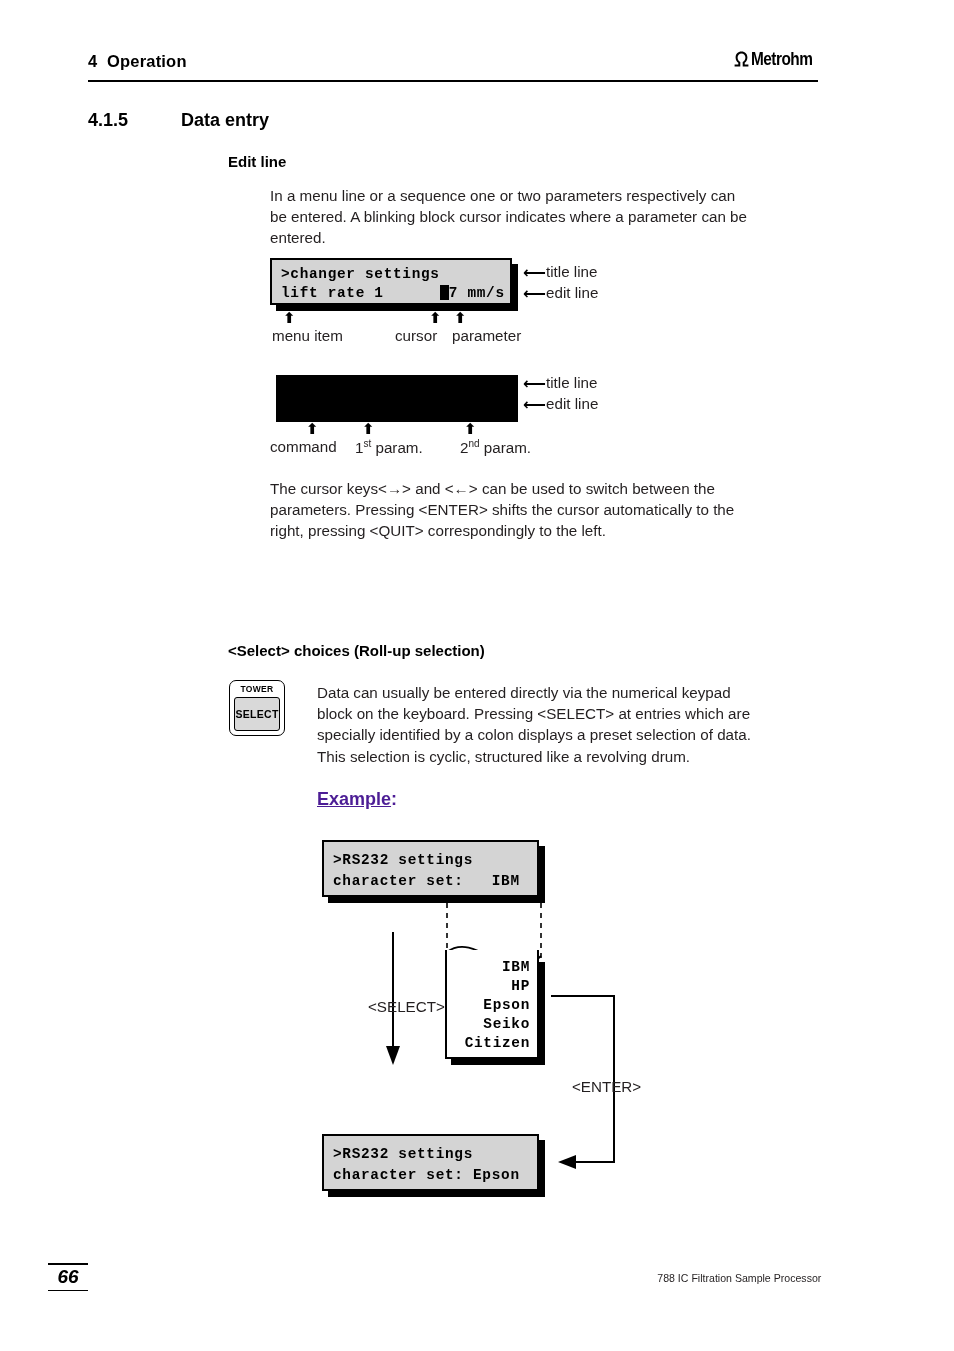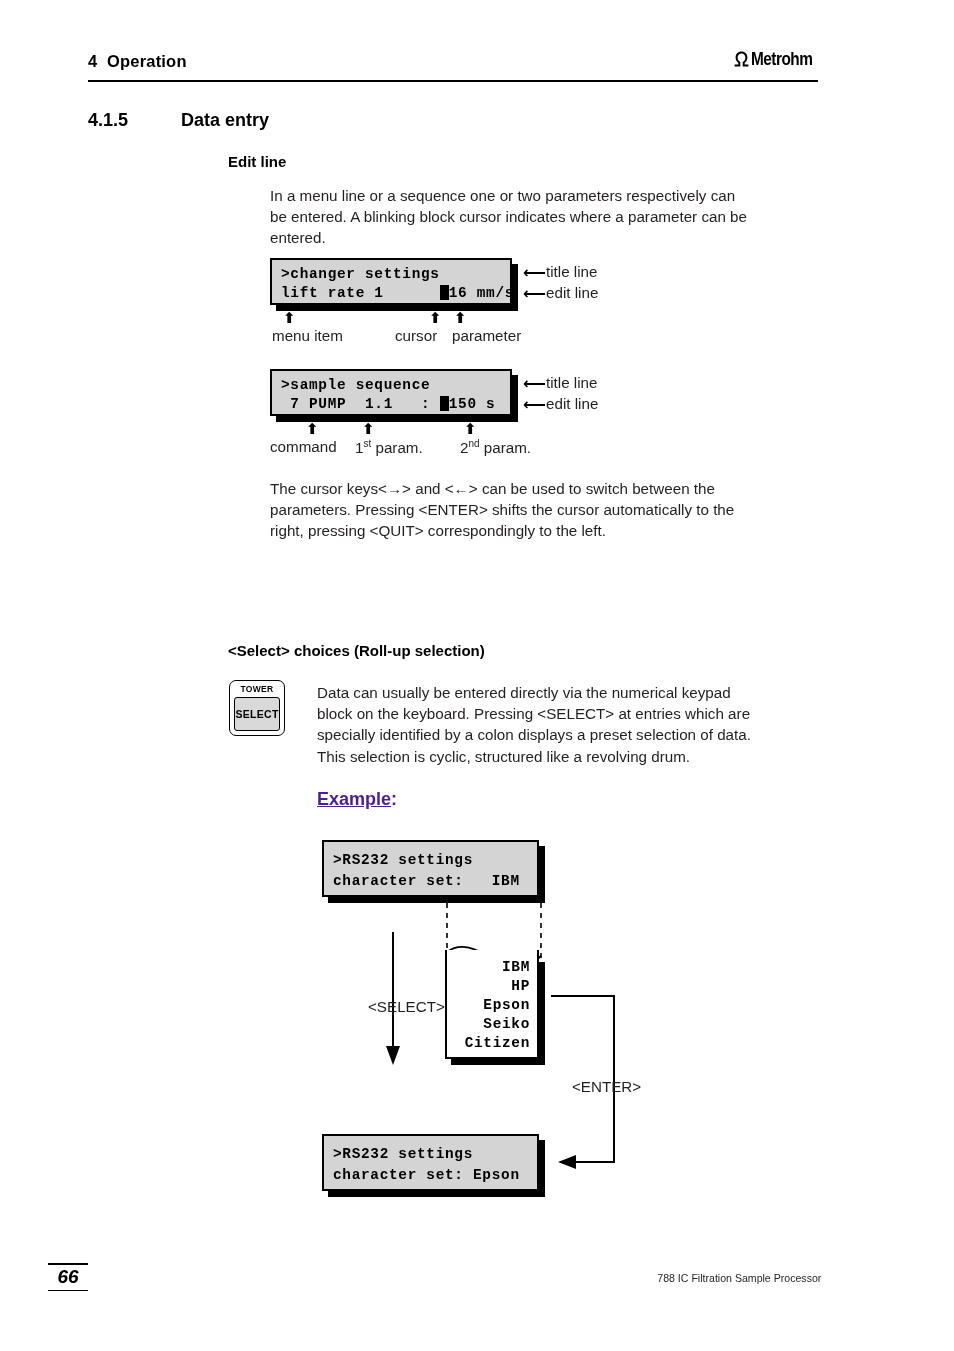--- a/index.html
+++ b/index.html
@@ -240,40 +240,36 @@
 
   <div class="sub-head" style="left:228px; top:153px;">Edit line</div>
 
   <div class="para" style="left:270px; top:185px; width:560px;">In a menu line or a sequence one or two parameters respectively can
 be entered. A blinking block cursor indicates where a parameter can be
 entered.</div>
 
   <div class="lcd-shadow" style="left:276px; top:264px; width:242px; height:47px;"></div>
   <div class="lcd" style="left:270px; top:258px; width:242px; height:47px;">
     <div class="l" style="top:6px;">&gt;changer settings</div>
-    <div class="l" style="top:25px;"><span>lift rate 1      </span><span class="cur"></span><span>16 mm/s</span></div>
+    <div class="l" style="top:25px;"><span>lift rate 1      </span><span class="cur"></span><span>7 mm/s</span></div>
   </div>
 
   <div class="arrow-left" style="left:523px; top:265px;">⟵</div>
   <div class="ann" style="left:546px; top:263px;">title line</div>
   <div class="arrow-left" style="left:523px; top:286px;">⟵</div>
   <div class="ann" style="left:546px; top:284px;">edit line</div>
 
   <div class="arrow-up" style="left:283px; top:311px;">⬆</div>
   <div class="arrow-up" style="left:429px; top:311px;">⬆</div>
   <div class="arrow-up" style="left:454px; top:311px;">⬆</div>
   <div class="ann" style="left:272px; top:327px;">menu item</div>
   <div class="ann" style="left:395px; top:327px;">cursor</div>
   <div class="ann" style="left:452px; top:327px;">parameter</div>
 
   <div class="lcd-shadow" style="left:276px; top:375px; width:242px; height:47px;"></div>
-  <div class="lcd" style="left:270px; top:369px; width:242px; height:47px;">
-    <div class="l" style="top:6px;">&gt;sample sequence</div>
-    <div class="l" style="top:25px;"><span> 7 PUMP  1.1   : </span><span class="cur"></span><span>150 s</span></div>
-  </div>
 
   <div class="arrow-left" style="left:523px; top:376px;">⟵</div>
   <div class="ann" style="left:546px; top:374px;">title line</div>
   <div class="arrow-left" style="left:523px; top:397px;">⟵</div>
   <div class="ann" style="left:546px; top:395px;">edit line</div>
 
   <div class="arrow-up" style="left:306px; top:422px;">⬆</div>
   <div class="arrow-up" style="left:362px; top:422px;">⬆</div>
   <div class="arrow-up" style="left:464px; top:422px;">⬆</div>
   <div class="ann" style="left:270px; top:438px;">command</div>

